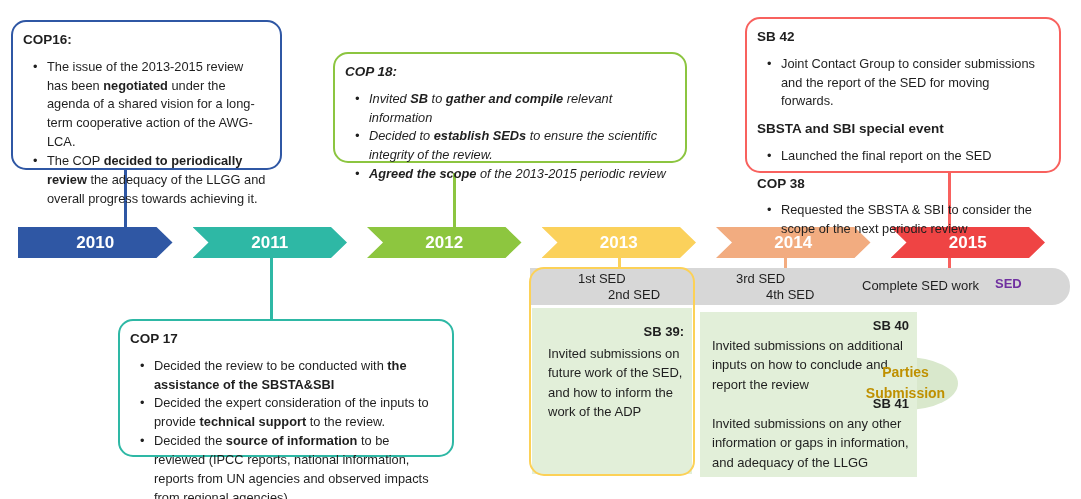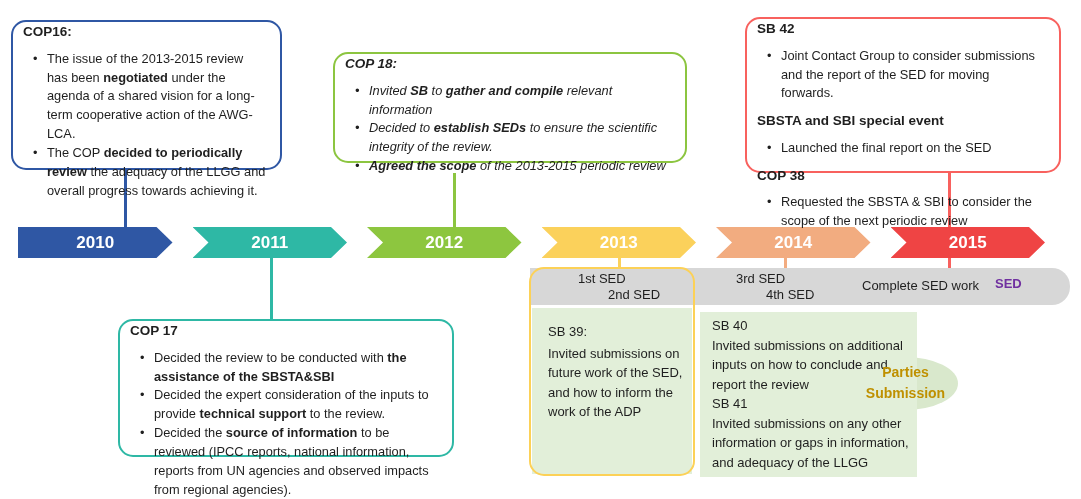--- a/index.html
+++ b/index.html
@@ -3,21 +3,21 @@
 <meta charset="utf-8">
 <style>
   html,body { margin:0; padding:0; background:#fff; }
   .canvas {
     position:relative; width:1081px; height:499px; background:#ffffff;
     font-family:"Liberation Sans", sans-serif; color:#1f1f1f; overflow:hidden;
   }
   
   .callout {
     position:absolute; box-sizing:border-box; background:#fff;
-    border-radius:15px; padding:0 6px 4px 6px; z-index:5;
+    border-radius:15px; padding:8px 6px 4px 6px; z-index:5;
   }
   .callout .ttl { font-weight:bold; font-size:13.5px; line-height:1.45; padding-left:4px; }
   .callout ul { margin:8px; padding:0; list-style:none; }
   .callout li {
     position:relative; padding-left:20px; font-size:12.8px; line-height:1.48;
   }
   .callout li::before { content:"\2022"; position:absolute; left:6px; top:0; }
   .cop16 { left:11px;  top:20px;  width:271px; height:150px; border:2.5px solid #2F57A4; }
   .cop18 { left:333px; top:52px;  width:354px; height:111px; border:2.5px solid #8CC540;font-style:italic; }
   .sb42  { left:745px; top:17px;  width:316px; height:156px; border:2.5px solid #F8615E; }
@@ -51,21 +51,21 @@
   .sed3 { left:206px; top:3px; }
   .sed4 { left:236px; top:19px; }
   .sedc { left:332px; top:10px; }
   .sedtag { left:465px; top:8px; font-weight:bold; font-size:15px; color:#7030A0; }
   
   .yellow-frame { position:absolute; left:529px; top:267px; width:166px; height:209px;
     box-sizing:border-box; border:2.5px solid #FCD157; border-radius:15px;
     background:transparent; z-index:3; pointer-events:none; }
   .panel { position:absolute; background:#E2EFD9; z-index:2; box-sizing:border-box;
     font-size:13px; line-height:1.5; }
-  .panel .ptitle { font-weight:normal; }
+  .panel .ptitle { font-weight:bold;text-align:right; }
   .sb39 { left:532px; top:308px; width:160px; height:166px; padding:14px 8px 0 16px; }
   .sb39 p { margin:2px 0 0 0; }
   .sb4041 { left:700px; top:312px; width:217px; height:165px; padding:4px 8px 0 12px; }
   .sb4041 p { margin:0 0 0 0; }
   
   .ellipse { position:absolute; left:852px; top:357px; width:106px; height:53px;
     background:#D9E8CC; border-radius:50%; z-index:1; }
   .parties-text { position:absolute; left:848px; top:362px; width:115px; text-align:center;
     font-weight:bold; font-size:14px; line-height:21px; color:#BF9000; z-index:4; }
 </style>

